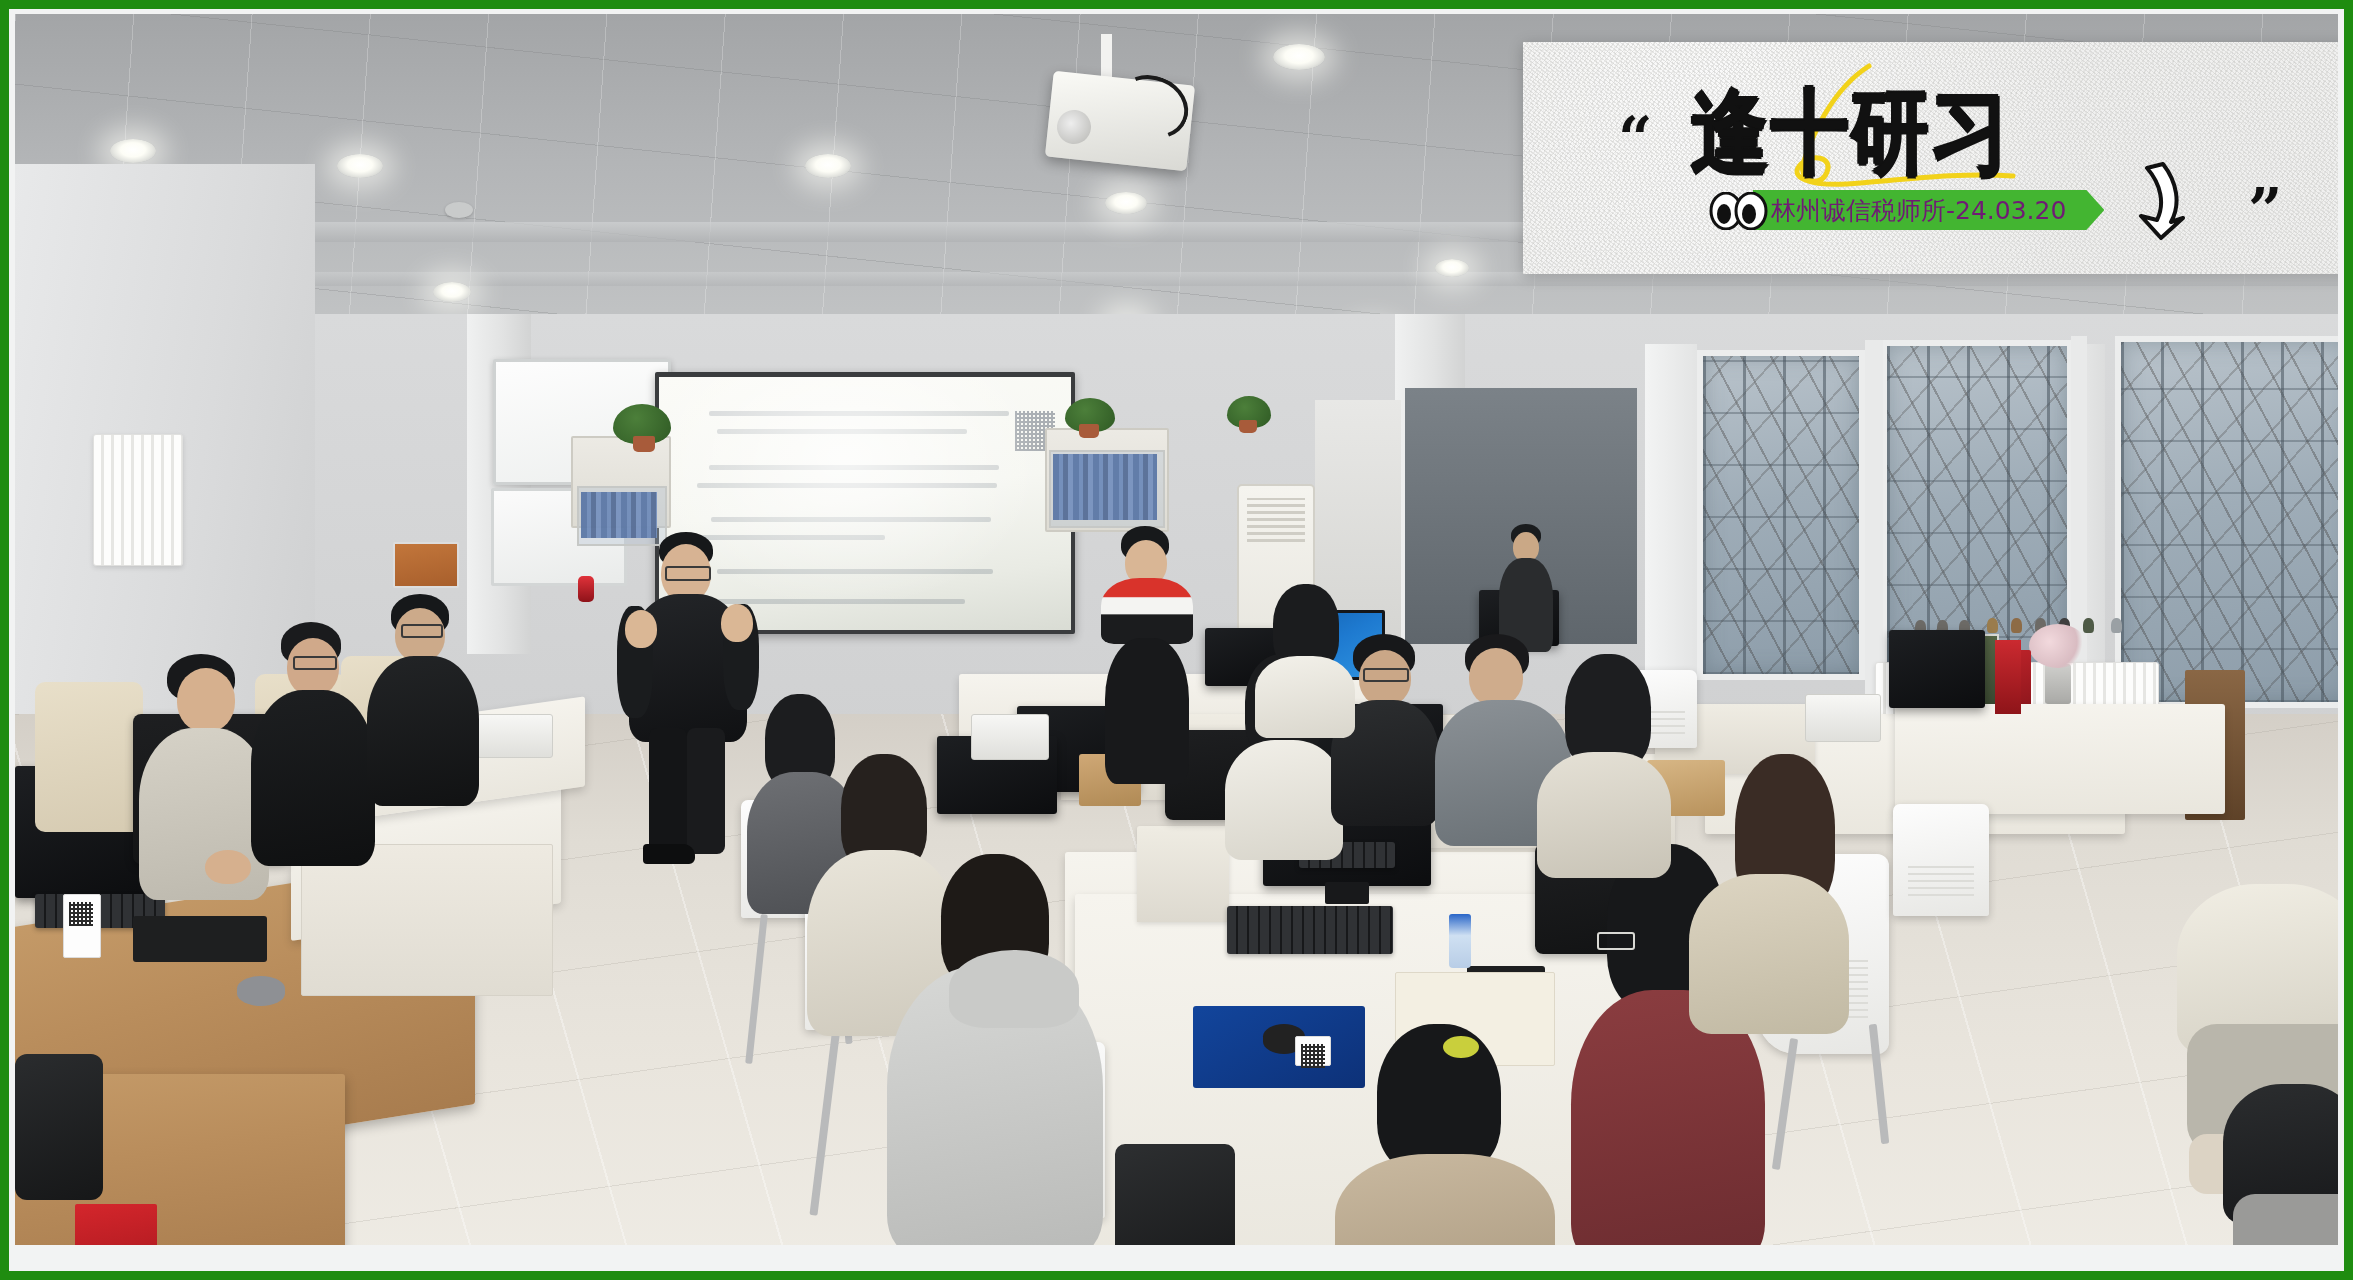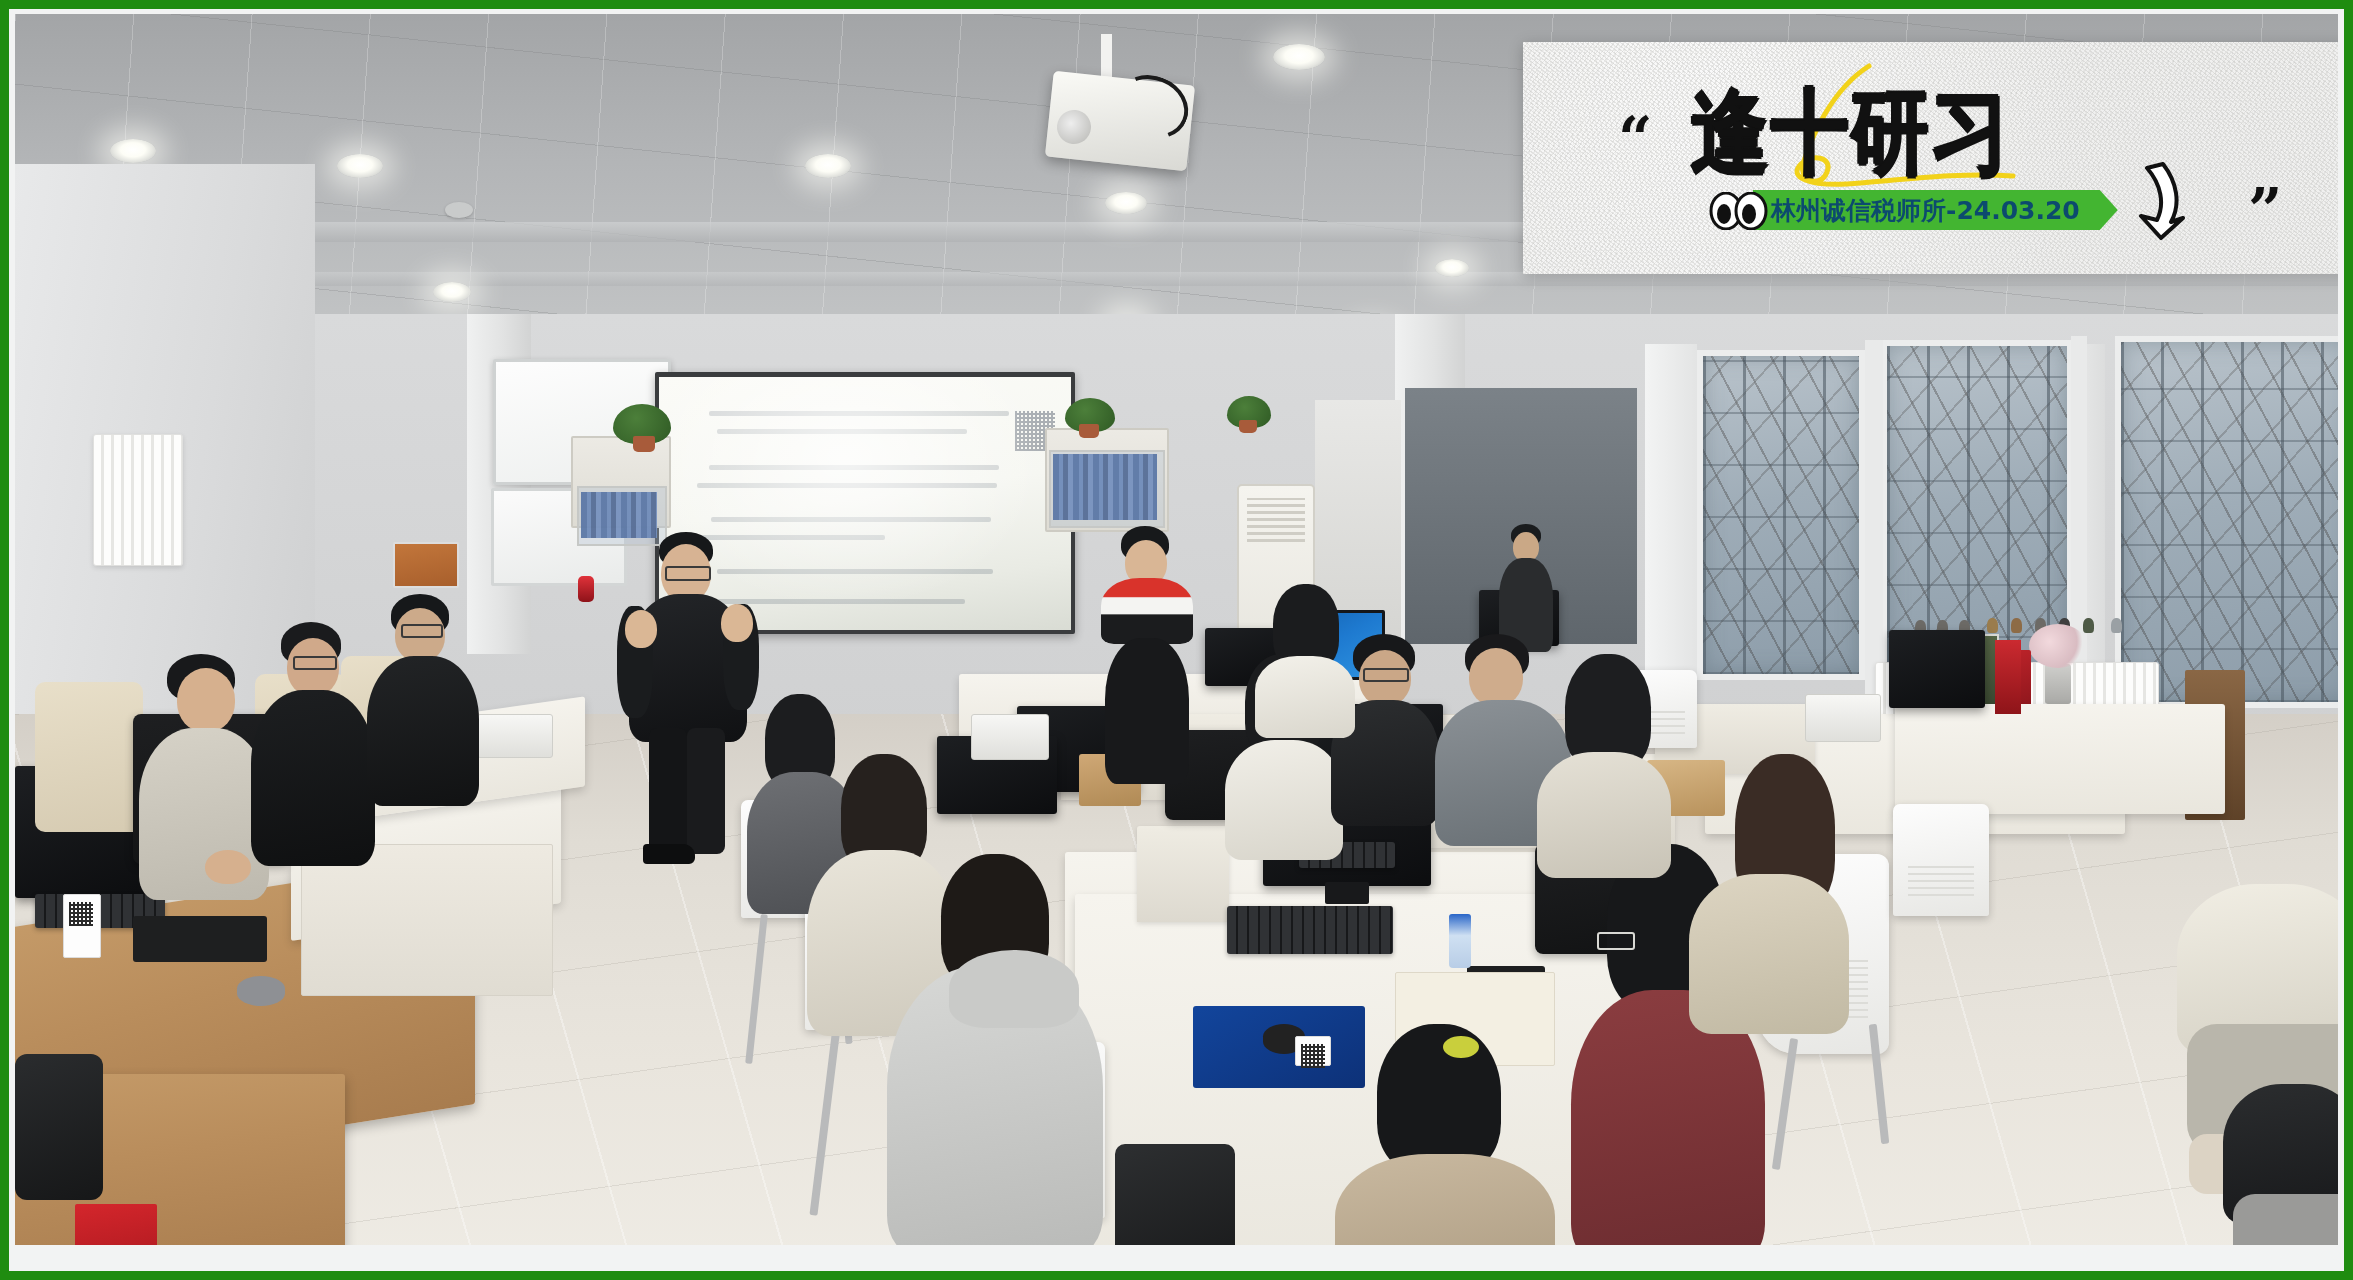--- a/index.html
+++ b/index.html
@@ -308,21 +308,21 @@
     pointer-events:none;
   }
   .ov-banner{
     position:absolute;left:230px;top:148px;height:40px;
     background:#43b531;
     display:flex;align-items:center;
     padding:0 38px 0 18px;
     clip-path:polygon(0 0, calc(100% - 18px) 0, 100% 50%, calc(100% - 18px) 100%, 0 100%);
   }
   .ov-banner-text{
-    color:#0c4a6e;font-size:25px;font-weight:700;white-space:nowrap;
+    color:#701a75;font-size:25px;font-weight:400;white-space:nowrap;
     font-family:"DejaVu Sans","Liberation Sans",sans-serif;
   }
   .ov-eyes{
     position:absolute;left:186px;top:150px;width:60px;height:38px;
   }
   .ov-arrow{
     position:absolute;left:604px;top:118px;width:62px;height:80px;
   }
 </style>
 </head>

